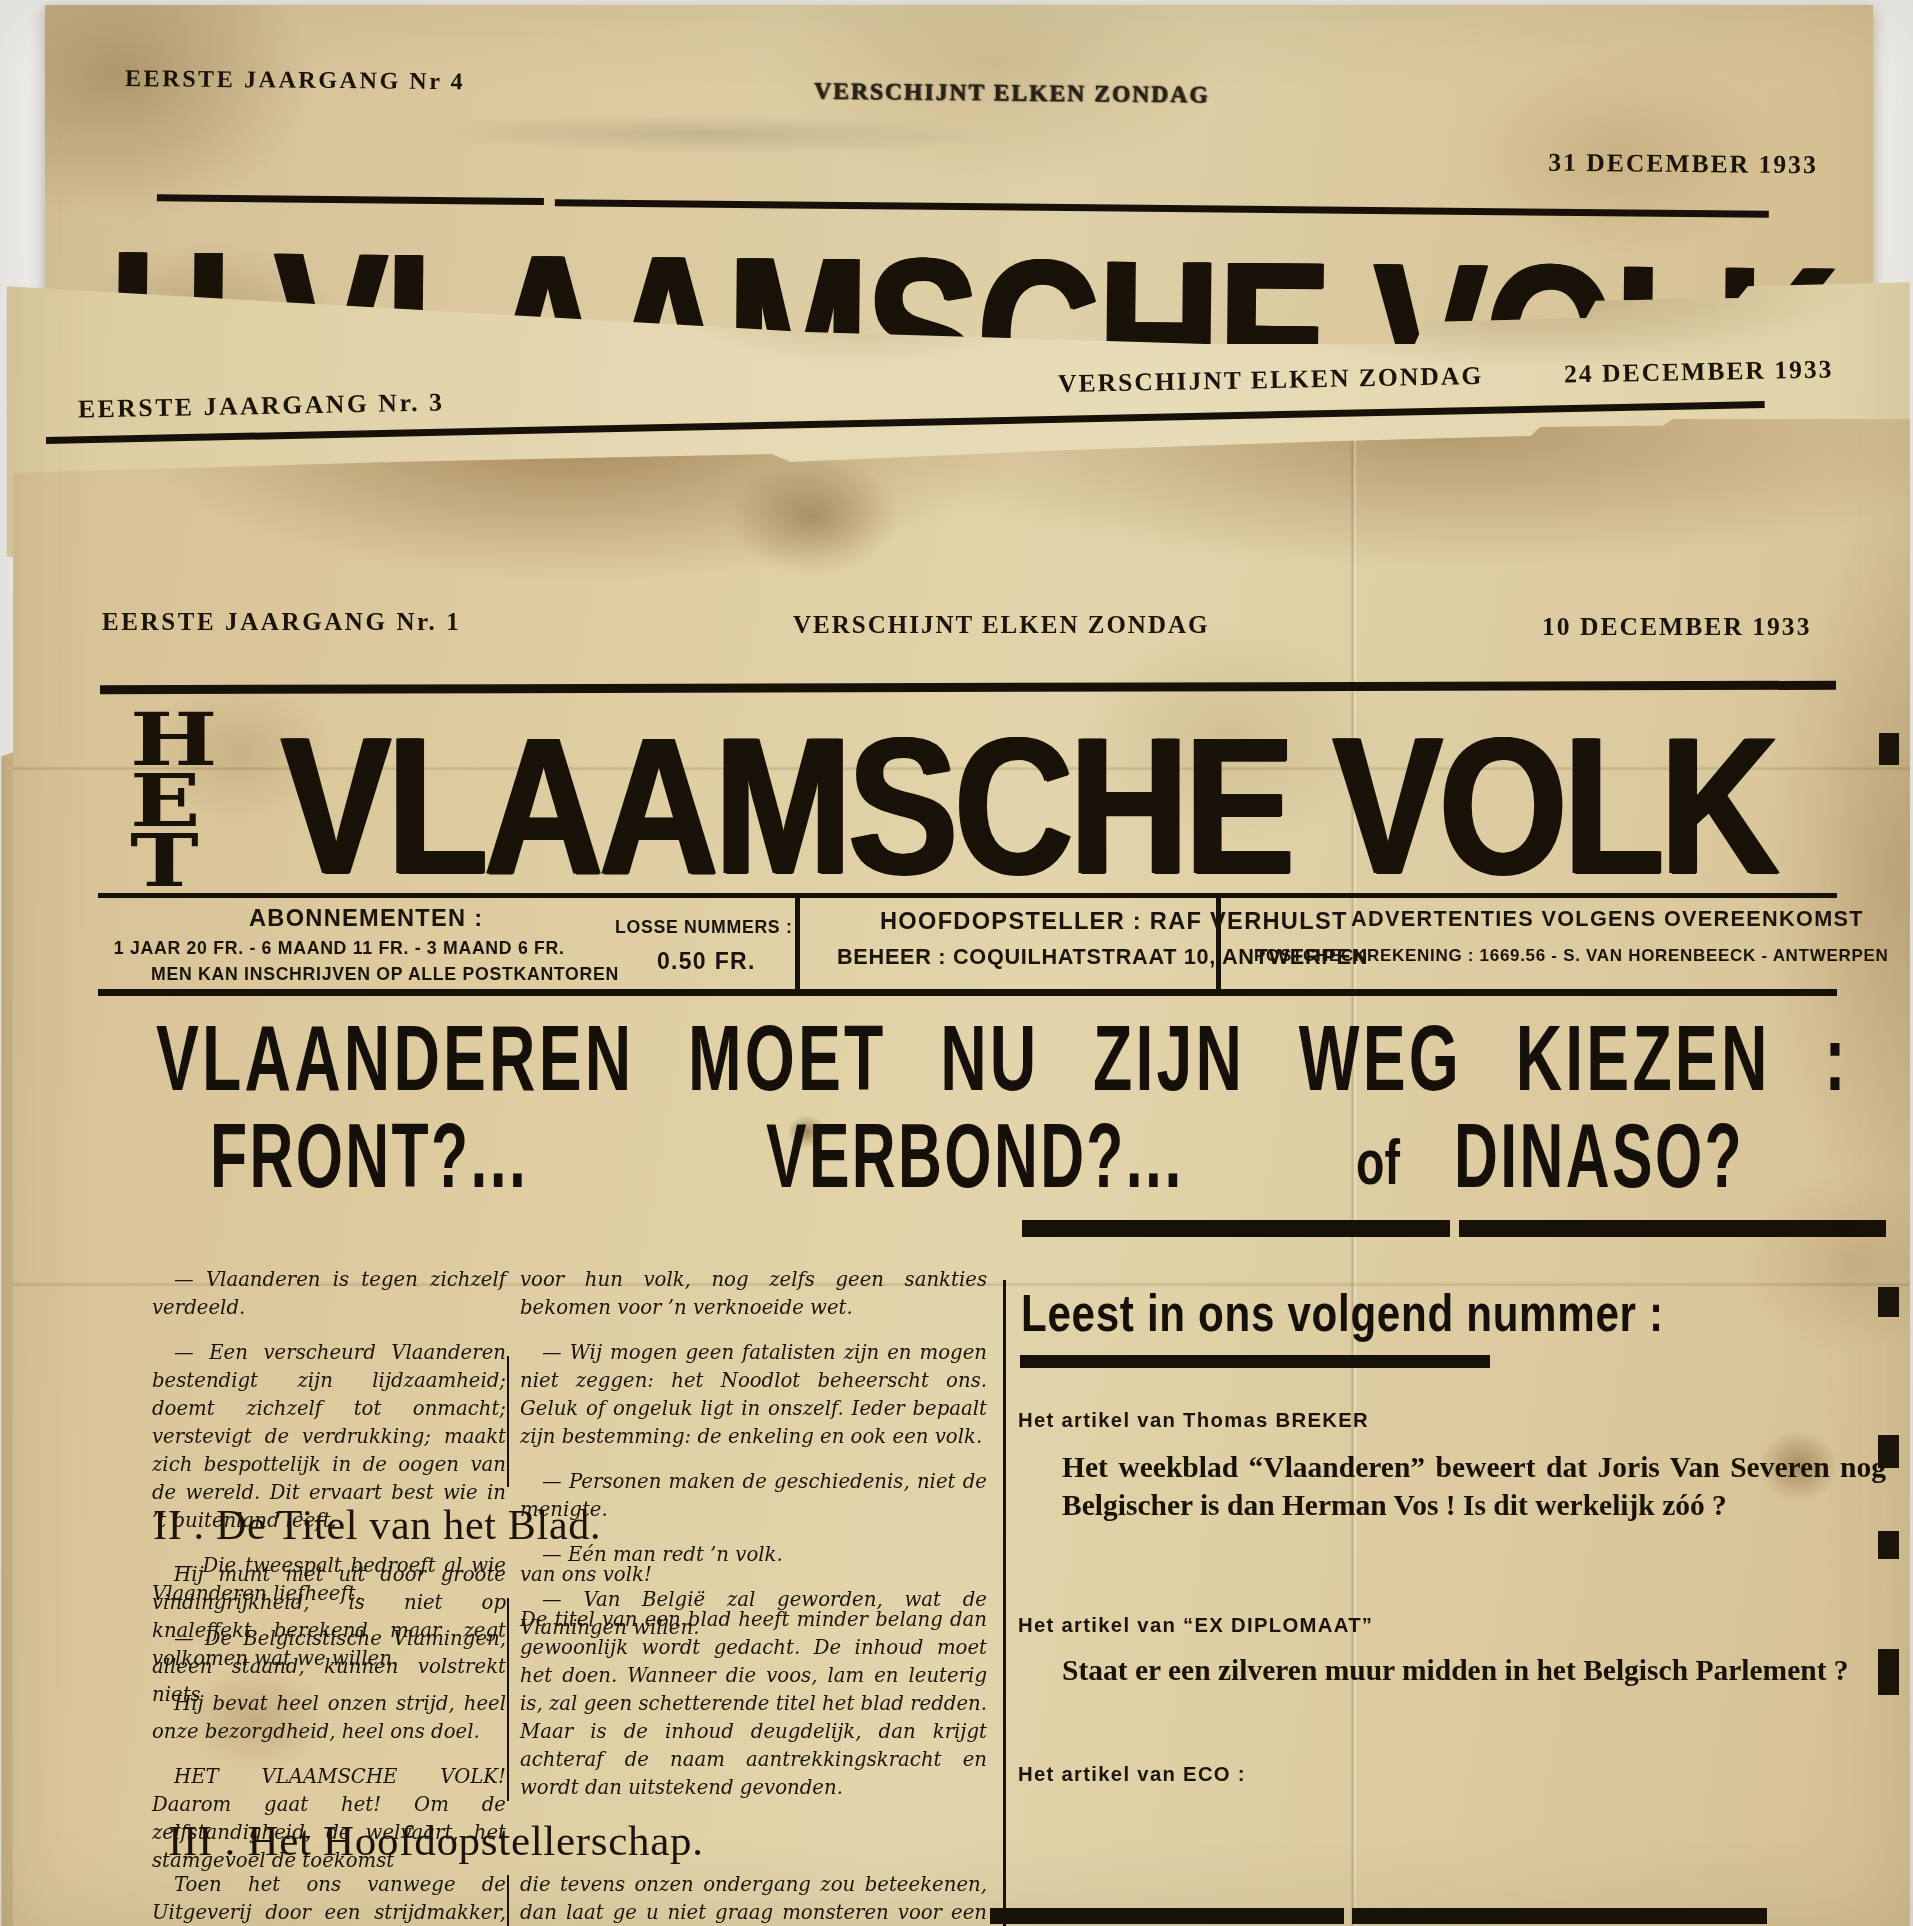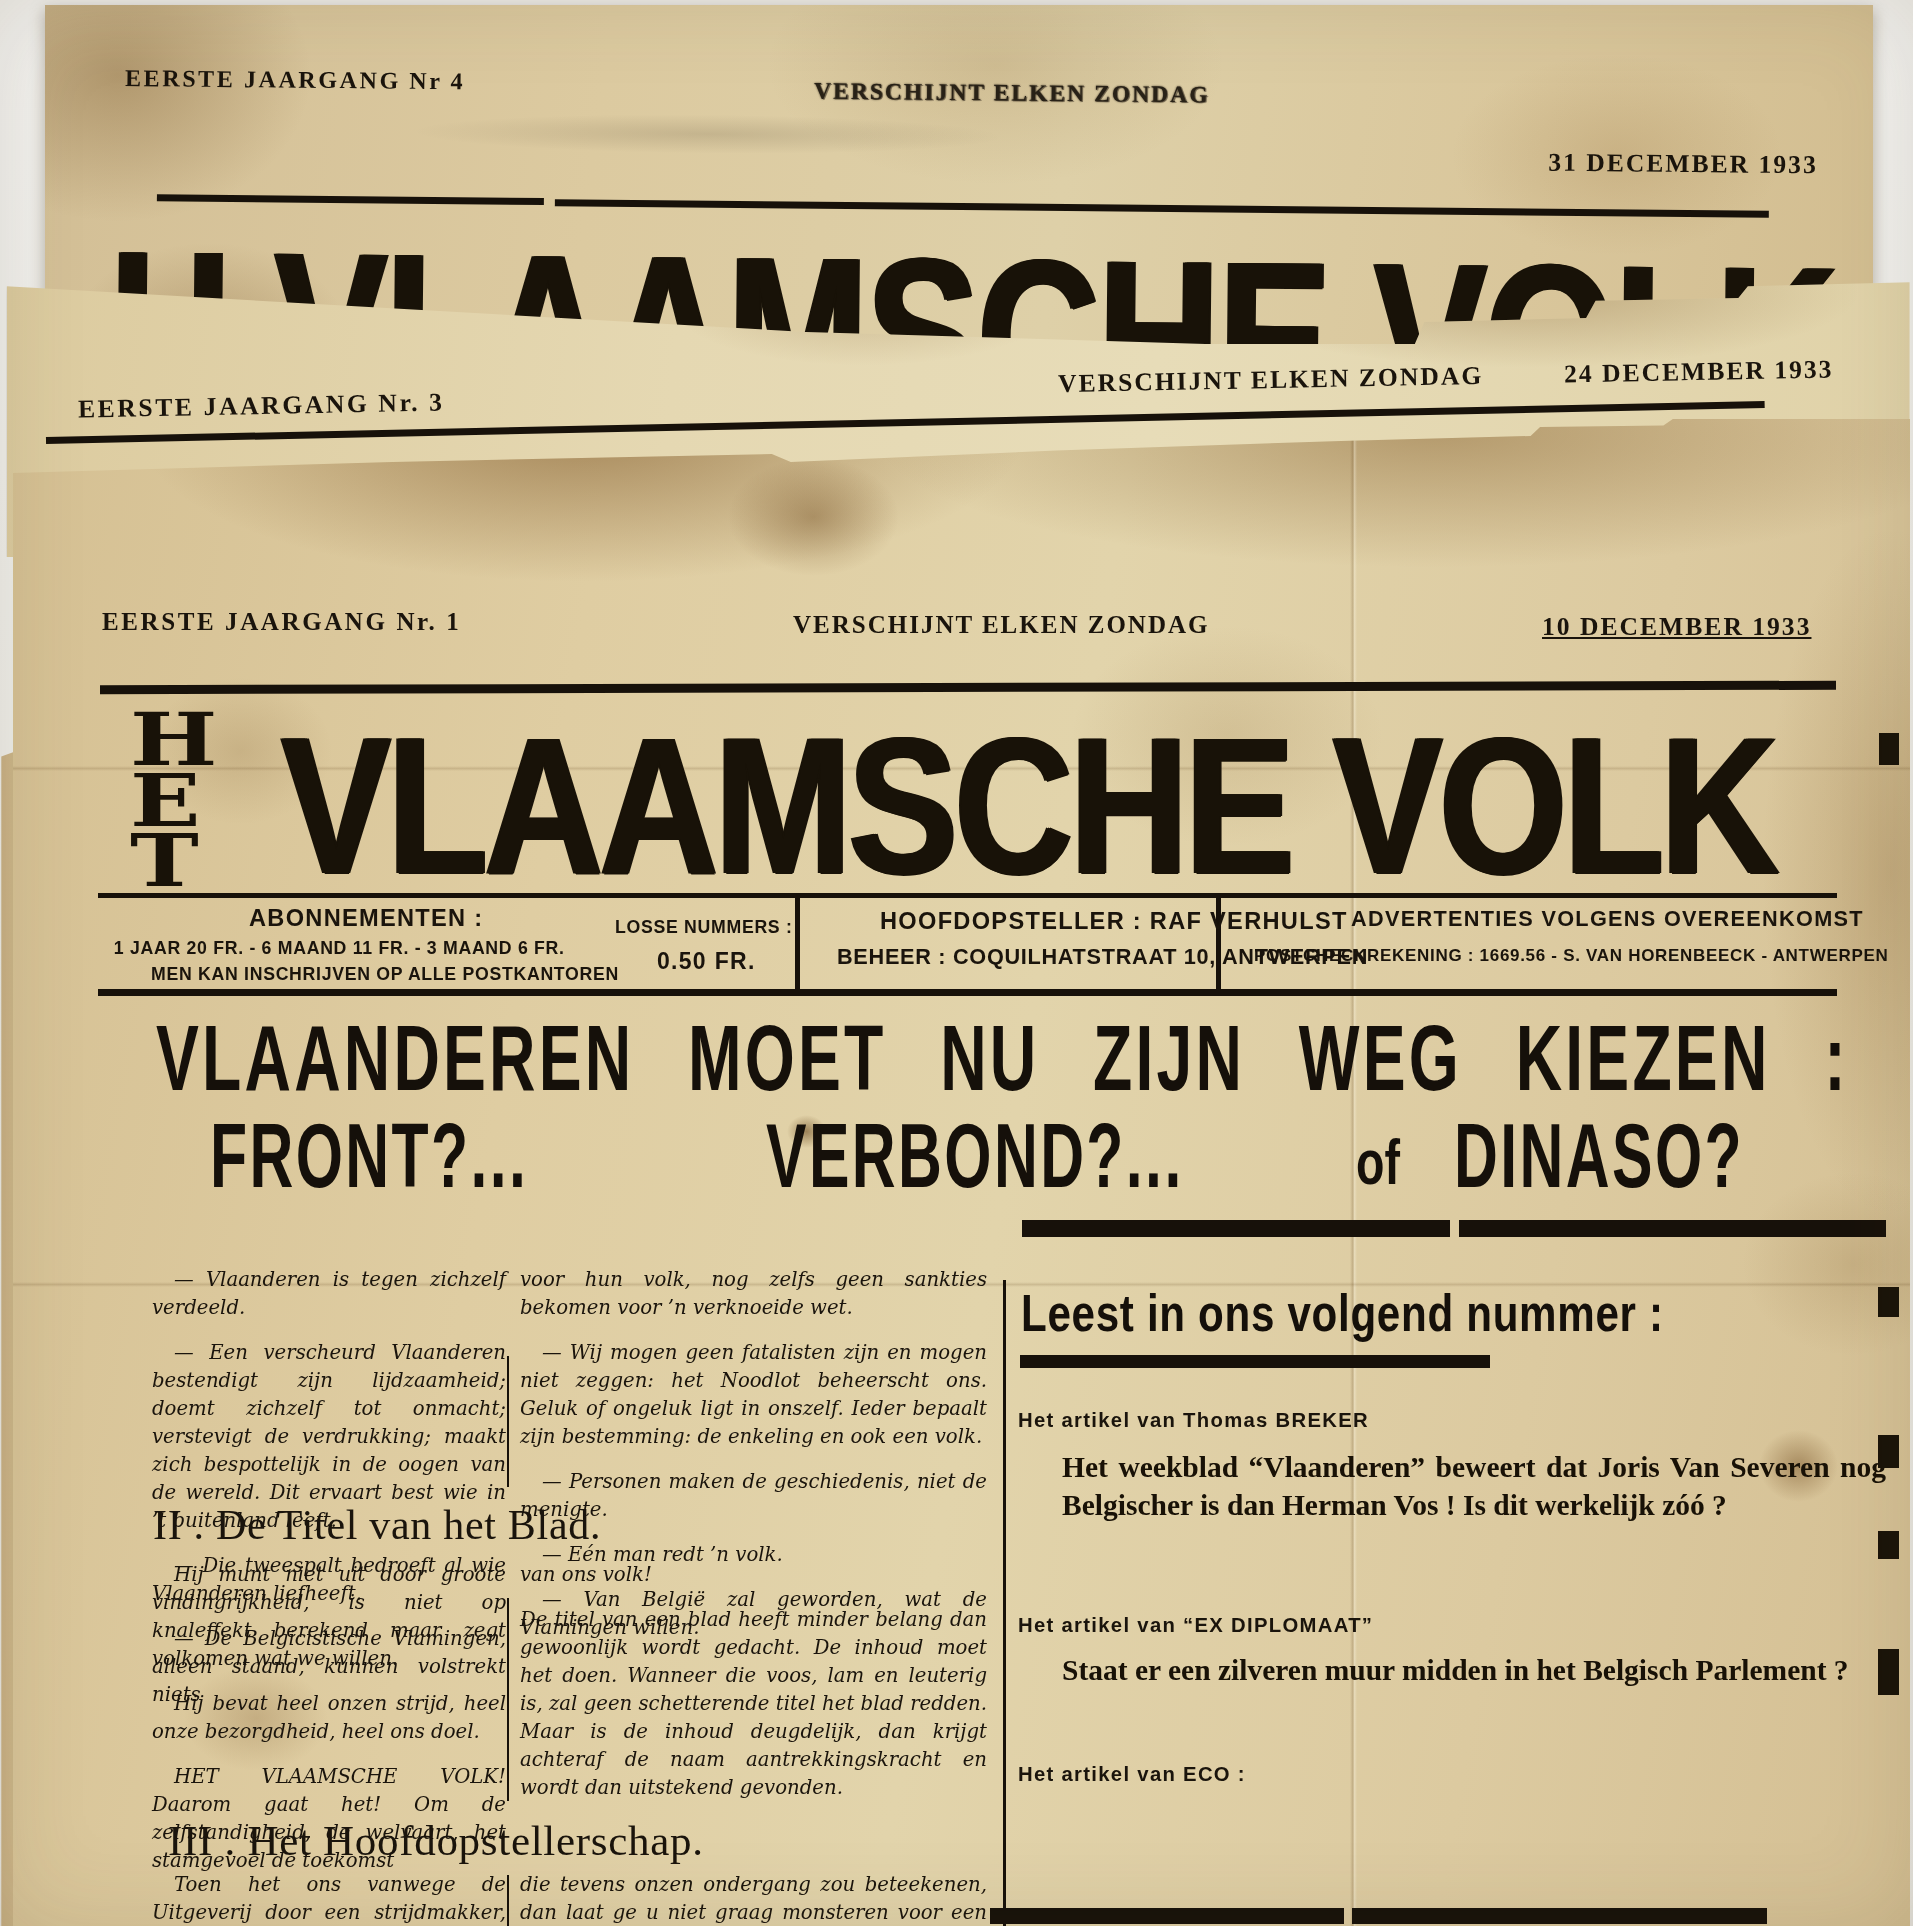--- a/index.html
+++ b/index.html
@@ -95,21 +95,21 @@
     <div class="crease-v" style="left:1337px;"></div>
     <div class="crease-h" style="top:347px;"></div>
     <div class="crease-h" style="top:863px;"></div>
     <div class="stain" style="left:715px;top:39px;width:171px;height:118px;background:radial-gradient(closest-side,rgba(110,72,28,.40),rgba(110,72,28,0));"></div>
     <div class="stain" style="left:1746px;top:1011px;width:79px;height:72px;background:radial-gradient(closest-side,rgba(110,72,28,.45),rgba(110,72,28,0));"></div>
     <div class="stain" style="left:171px;top:1247px;width:144px;height:105px;background:radial-gradient(closest-side,rgba(110,72,28,.22),rgba(110,72,28,0));"></div>
     <div class="stain" style="left:774px;top:696px;width:39px;height:33px;background:radial-gradient(closest-side,rgba(100,66,24,.55),rgba(100,66,24,0));"></div>
 
     <div class="t serB" style="left:89px;top:189px;font-size:25px;letter-spacing:2.6px;">EERSTE JAARGANG Nr. 1</div>
     <div class="t serB" style="left:780px;top:192px;font-size:25px;letter-spacing:2px;">VERSCHIJNT ELKEN ZONDAG</div>
-    <div class="t serB" style="left:1529px;top:193px;font-size:25.6px;letter-spacing:2px;text-decoration:underline;">10 DECEMBER 1933</div>
+    <div class="t serB" style="left:1529px;top:193px;font-size:25.6px;letter-spacing:2px;">10 DECEMBER 1933</div>
 
     <div class="rule" style="left:87px;top:264px;width:1736px;height:9.2px;transform:rotate(-0.15deg);"></div>
     <div class="t het" style="left:117px;top:290px;font-size:74px;white-space:pre-line;">H
 E
 T</div>
     <div class="t bigmast" style="left:268px;top:276px;font-size:165px;letter-spacing:-3.9px;transform:scale(1.0,1.18);">VLAAMSCHE VOLK</div>
     <div class="rule" style="left:85px;top:474px;width:1739px;height:4.6px;"></div>
 
     <div style="position:absolute;left:85px;top:478px;width:1739px;height:92px;">
       <div class="rule" style="left:697px;top:0;width:4.6px;height:92px;"></div>

